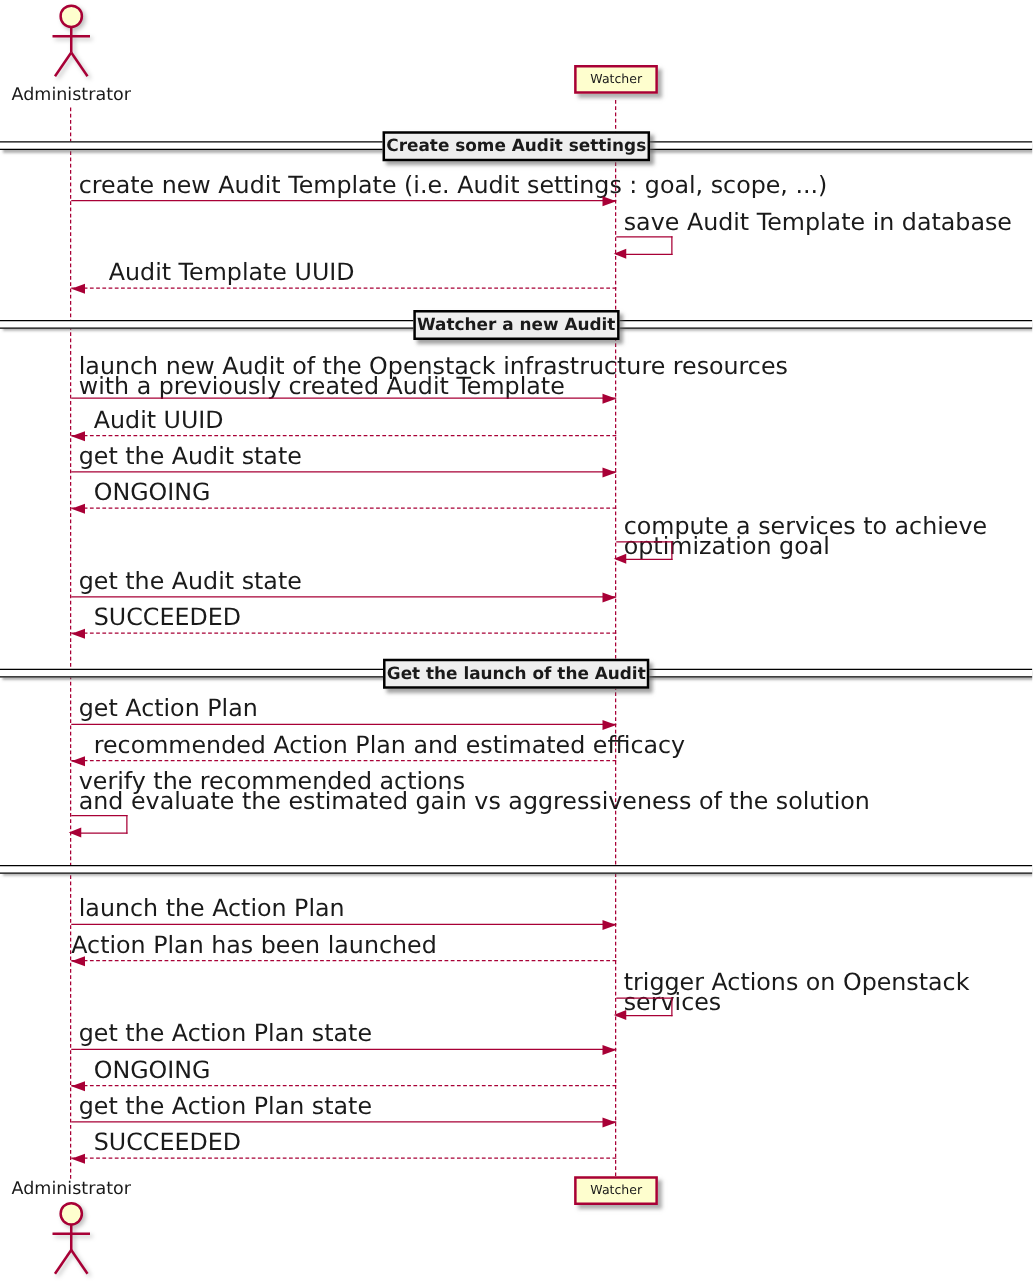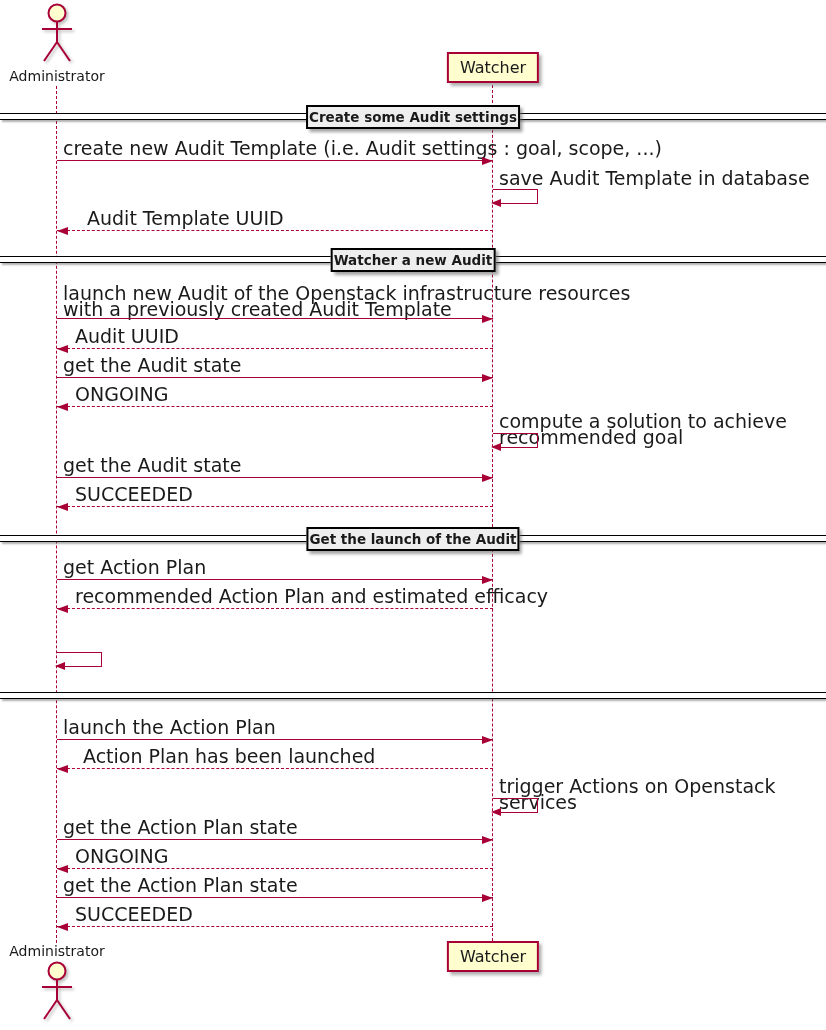--- a/index.html
+++ b/index.html
@@ -10,21 +10,21 @@
   }
   html,body{margin:0;padding:0;background:#fff;}
   #diagram{
     position:relative;width:826px;height:1030px;background:#ffffff;
     font-family:"DejaVu Sans", sans-serif;color:var(--text);overflow:hidden;
   }
   .lifeline{position:absolute;width:0;border-left:1px dashed var(--crimson);}
   .participant{
     position:absolute;transform:translateX(-50%);
     background:var(--pale-yellow);border:2px solid var(--crimson);
-    padding:4px 11px;font-size:16px;white-space:nowrap;
+    padding:4px 11px;font-size:10px;white-space:nowrap;
     box-shadow:3px 3px 3px rgba(110,110,110,.55);
   }
   .actor-wrap{position:absolute;transform:translateX(-50%);}
   .actor-svg{display:block;filter:drop-shadow(2px 2px 1.5px rgba(0,0,0,.25));}
   .actor-svg circle{fill:var(--pale-yellow);stroke:var(--crimson);stroke-width:2;}
   .actor-svg line{stroke:var(--crimson);stroke-width:2;}
   .actor-label{position:absolute;transform:translateX(-50%);font-size:14px;white-space:nowrap;}
   .divider-lines{
     position:absolute;left:0;width:826px;height:5px;background:#fff;
     border-top:1.5px solid #000;border-bottom:1.5px solid #000;
@@ -94,41 +94,43 @@
 
   <div class="msg-label" style="left:75px;top:328px">Audit UUID</div>
   <div class="arrow dashed left" style="left:57px;top:348px;width:436px"></div>
 
   <div class="msg-label" style="left:63px;top:357px">get the Audit state</div>
   <div class="arrow solid right" style="left:57px;top:377px;width:436px"></div>
 
   <div class="msg-label" style="left:75px;top:386px">ONGOING</div>
   <div class="arrow dashed left" style="left:57px;top:406px;width:436px"></div>
 
-  <div class="msg-label" style="left:499px;top:413px">compute a solution to achieve recommended goal</div>
+  <div class="msg-label" style="left:499px;top:413px">compute a services to achieve optimization goal</div>
   <div class="self-loop" style="left:493px;top:433px"></div>
 
   <div class="msg-label" style="left:63px;top:457px">get the Audit state</div>
   <div class="arrow solid right" style="left:57px;top:477px;width:436px"></div>
 
   <div class="msg-label" style="left:75px;top:486px">SUCCEEDED</div>
   <div class="arrow dashed left" style="left:57px;top:506px;width:436px"></div>
 
   <div class="msg-label" style="left:63px;top:559px">get Action Plan</div>
   <div class="arrow solid right" style="left:57px;top:579px;width:436px"></div>
 
   <div class="msg-label" style="left:75px;top:588px">recommended Action Plan and estimated efficacy</div>
   <div class="arrow dashed left" style="left:57px;top:608px;width:436px"></div>
 
+  <div class="msg-label" style="left:63px;top:617px">verify the recommended actions
+and evaluate the estimated gain vs aggressiveness of the solution</div>
   <div class="self-loop" style="left:57px;top:652px"></div>
 
   <div class="msg-label" style="left:63px;top:719px">launch the Action Plan</div>
   <div class="arrow solid right" style="left:57px;top:739px;width:436px"></div>
 
-  <div class="msg-label" style="left:83px;top:748px">Action Plan has been launched</div>
+  <div class="msg-label" style="left:57px;top:748px">Action Plan has been launched</div>
   <div class="arrow dashed left" style="left:57px;top:768px;width:436px"></div>
 
   <div class="msg-label" style="left:499px;top:778px">trigger Actions on Openstack services</div>
   <div class="self-loop" style="left:493px;top:798px"></div>
 
   <div class="msg-label" style="left:63px;top:819px">get the Action Plan state</div>
   <div class="arrow solid right" style="left:57px;top:839px;width:436px"></div>
 
   <div class="msg-label" style="left:75px;top:848px">ONGOING</div>
   <div class="arrow dashed left" style="left:57px;top:868px;width:436px"></div>

